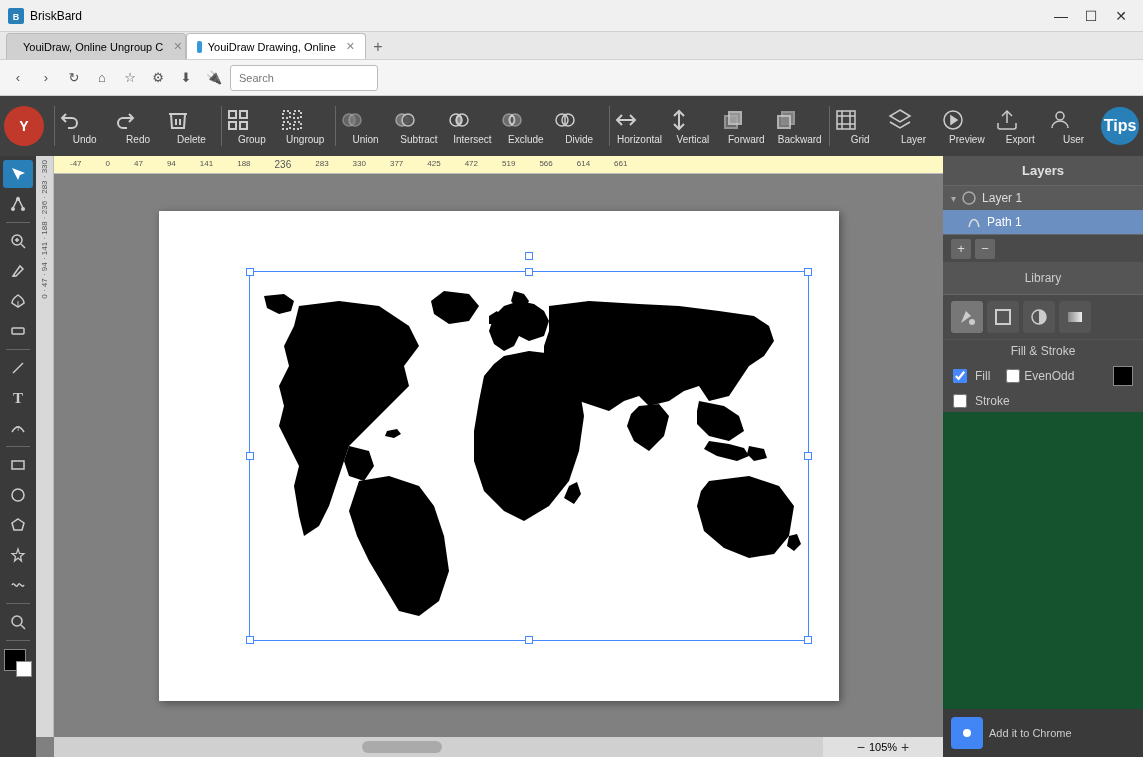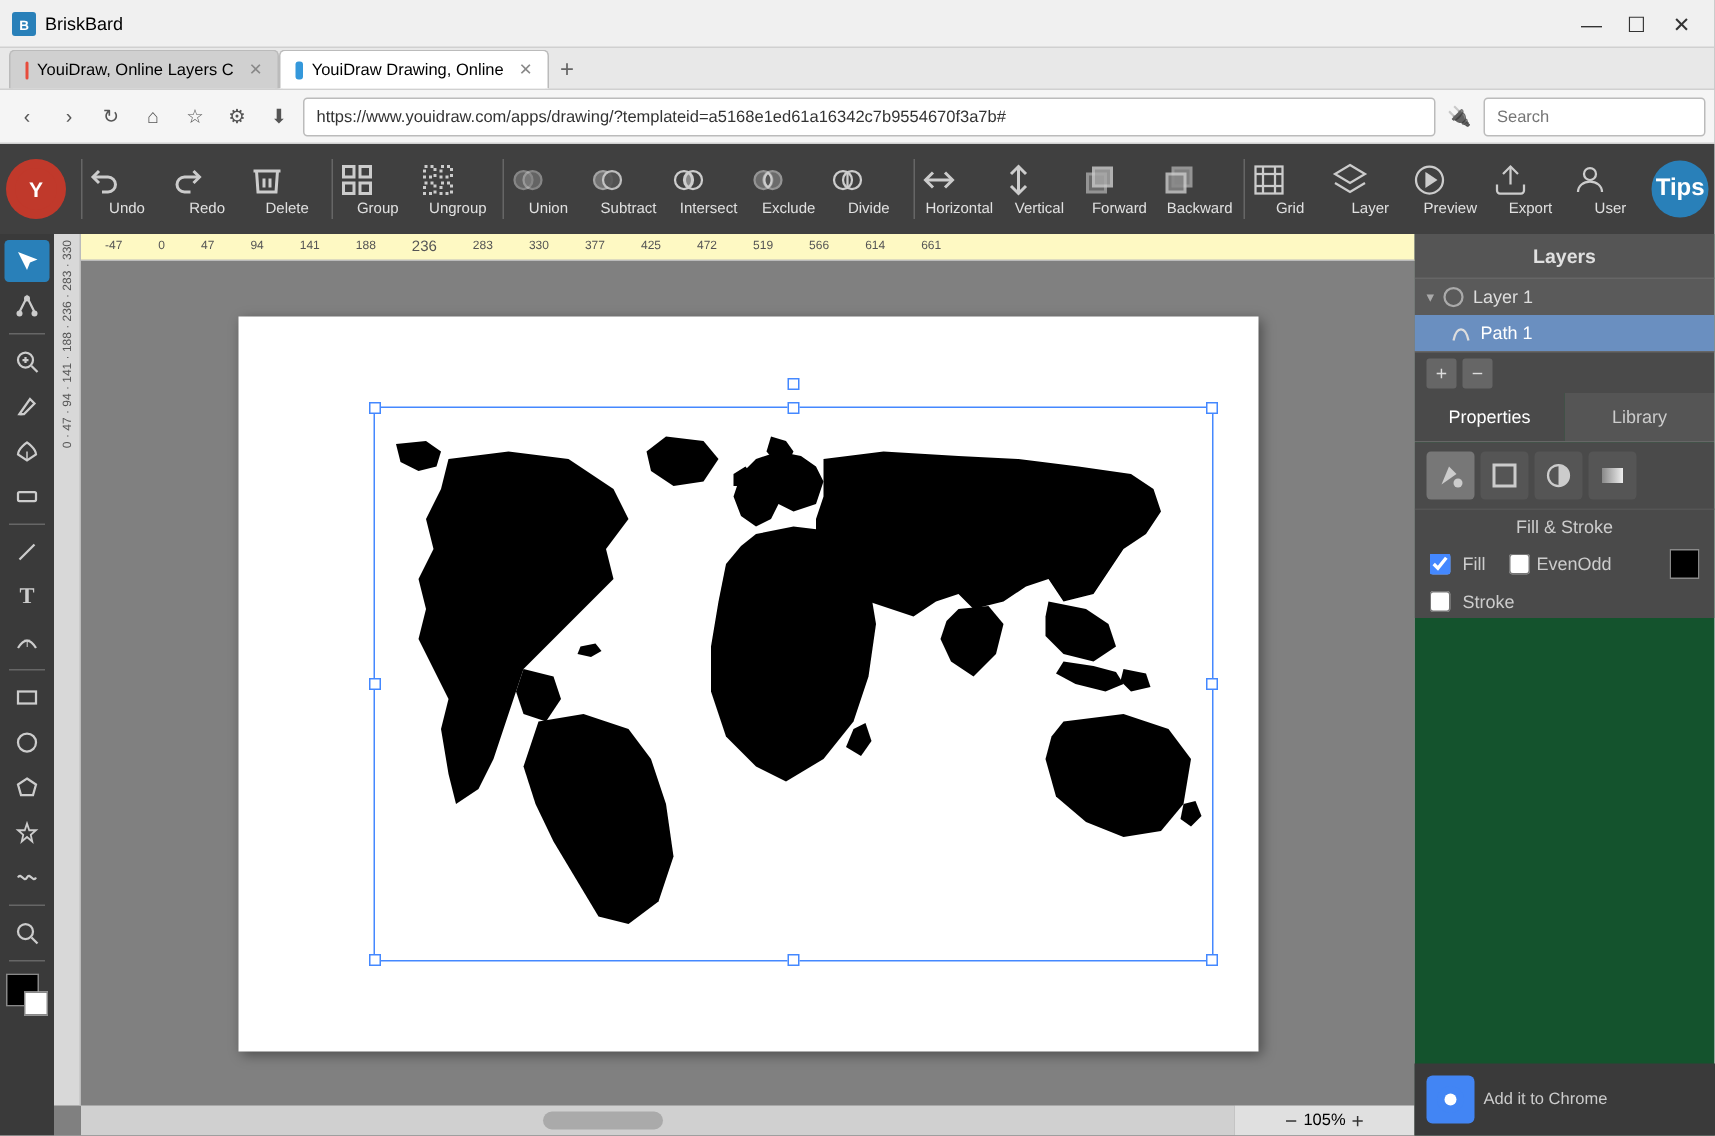--- a/index.html
+++ b/index.html
@@ -381,40 +381,39 @@
   <div id="title-bar-controls">
     <button class="title-btn">—</button>
     <button class="title-btn">☐</button>
     <button class="title-btn close">✕</button>
   </div>
 </div>
 
 <div id="tabs-bar">
   <div class="tab">
     <div class="tab-icon" style="background:#e74c3c;"></div>
-    <span>YouiDraw, Online Layers C</span>
+    <span>YouiDraw, Online Ungroup C</span>
     <span class="tab-close">✕</span>
   </div>
   <div class="tab active">
     <div class="tab-icon" style="background:#3498db;"></div>
     <span>YouiDraw Drawing, Online</span>
     <span class="tab-close">✕</span>
   </div>
   <div class="tab-add">+</div>
 </div>
 
 <div id="browser-bar">
   <button class="nav-btn">‹</button>
   <button class="nav-btn">›</button>
   <button class="nav-btn">↻</button>
   <button class="nav-btn">⌂</button>
   <button class="nav-btn">☆</button>
   <button class="nav-btn">⚙</button>
   <button class="nav-btn">⬇</button>
-  <input id="url-bar" type="text" value="https://www.youidraw.com/apps/drawing/?templateid=a5168e1ed61a16342c7b9554670f3a7b#" style="">
   <button class="nav-btn">🔌</button>
   <input id="search-input" type="text" placeholder="Search" style="">
 </div>
 
 <div id="main-toolbar">
   <div id="app-logo">
     <svg width="30" height="30" viewBox="0 0 30 30">
       <circle cx="15" cy="15" r="14" fill="#c0392b"></circle>
       <text x="15" y="20" text-anchor="middle" fill="white" font-size="14" font-weight="bold">Y</text>
     </svg>
@@ -795,23 +794,20 @@
         </svg>
         <span>Path 1</span>
       </div>
     </div>
     <div id="layers-controls">
       <div class="layer-ctrl-btn">+</div>
       <div class="layer-ctrl-btn">−</div>
     </div>
 
     <div id="props-library-tabs">
-      <div class="prop-tab active">
-        <span>Properties</span>
-      </div>
       <div class="prop-tab">
         <span>Library</span>
       </div>
     </div>
 
     <div id="props-icons-row">
       <div class="props-icon-btn active">
         <svg width="18" height="18" viewBox="0 0 18 18">
           <path d="M3 15 L8 3 L13 8 Z" fill="#ccc"></path>
           <circle cx="14" cy="14" r="3" fill="#ccc"></circle>

